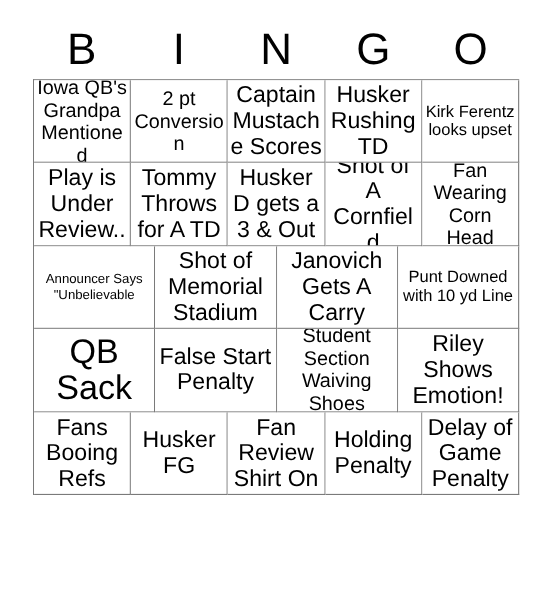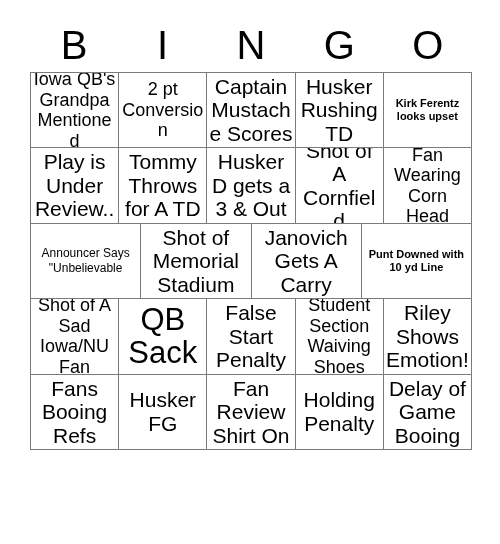--- a/index.html
+++ b/index.html
@@ -88,21 +88,21 @@
     color: #000000;
     word-wrap: break-word;
     overflow-wrap: break-word;
     hyphens: none;
   }
 
   
   .fs-xl  .cell-text { font-size: 31px; line-height: 1.08; }
   .fs-lg  .cell-text { font-size: 21px; line-height: 1.12; }
   .fs-md  .cell-text { font-size: 18px; line-height: 1.14; }
-  .fs-sm  .cell-text { font-size: 11px; line-height: 1.18; font-weight: bold; }
+  .fs-sm  .cell-text { font-size: 15px; line-height: 1.18; }
   .fs-xs  .cell-text { font-size: 12px; line-height: 1.22; }
 </style>
 </head>
 <body>
 
 <div class="card">
 
   <div class="header-row">
     <div class="header-cell">B</div>
     <div class="header-cell">I</div>
@@ -158,23 +158,20 @@
         </div>
       <div class="cell fs-lg">
           <span class="cell-text">Janovich Gets A Carry</span>
         </div>
       <div class="cell fs-sm">
           <span class="cell-text">Punt Downed with 10 yd Line</span>
         </div>
     </div>
 
     <div class="grid-row">
-      <div class="cell fs-md">
-          <span class="cell-text">Shot of A Sad Iowa/NU Fan</span>
-        </div>
       <div class="cell fs-xl">
           <span class="cell-text">QB Sack</span>
         </div>
       <div class="cell fs-lg">
           <span class="cell-text">False Start Penalty</span>
         </div>
       <div class="cell fs-md">
           <span class="cell-text">Student Section Waiving Shoes</span>
         </div>
       <div class="cell fs-lg">
@@ -189,18 +186,18 @@
       <div class="cell fs-lg">
           <span class="cell-text">Husker FG</span>
         </div>
       <div class="cell fs-lg">
           <span class="cell-text">Fan Review Shirt On</span>
         </div>
       <div class="cell fs-lg">
           <span class="cell-text">Holding Penalty</span>
         </div>
       <div class="cell fs-lg">
-          <span class="cell-text">Delay of Game Booing</span>
+          <span class="cell-text">Delay of Game Penalty</span>
         </div>
     </div>
 
   </div>
 </div>
 
 </body></html>

